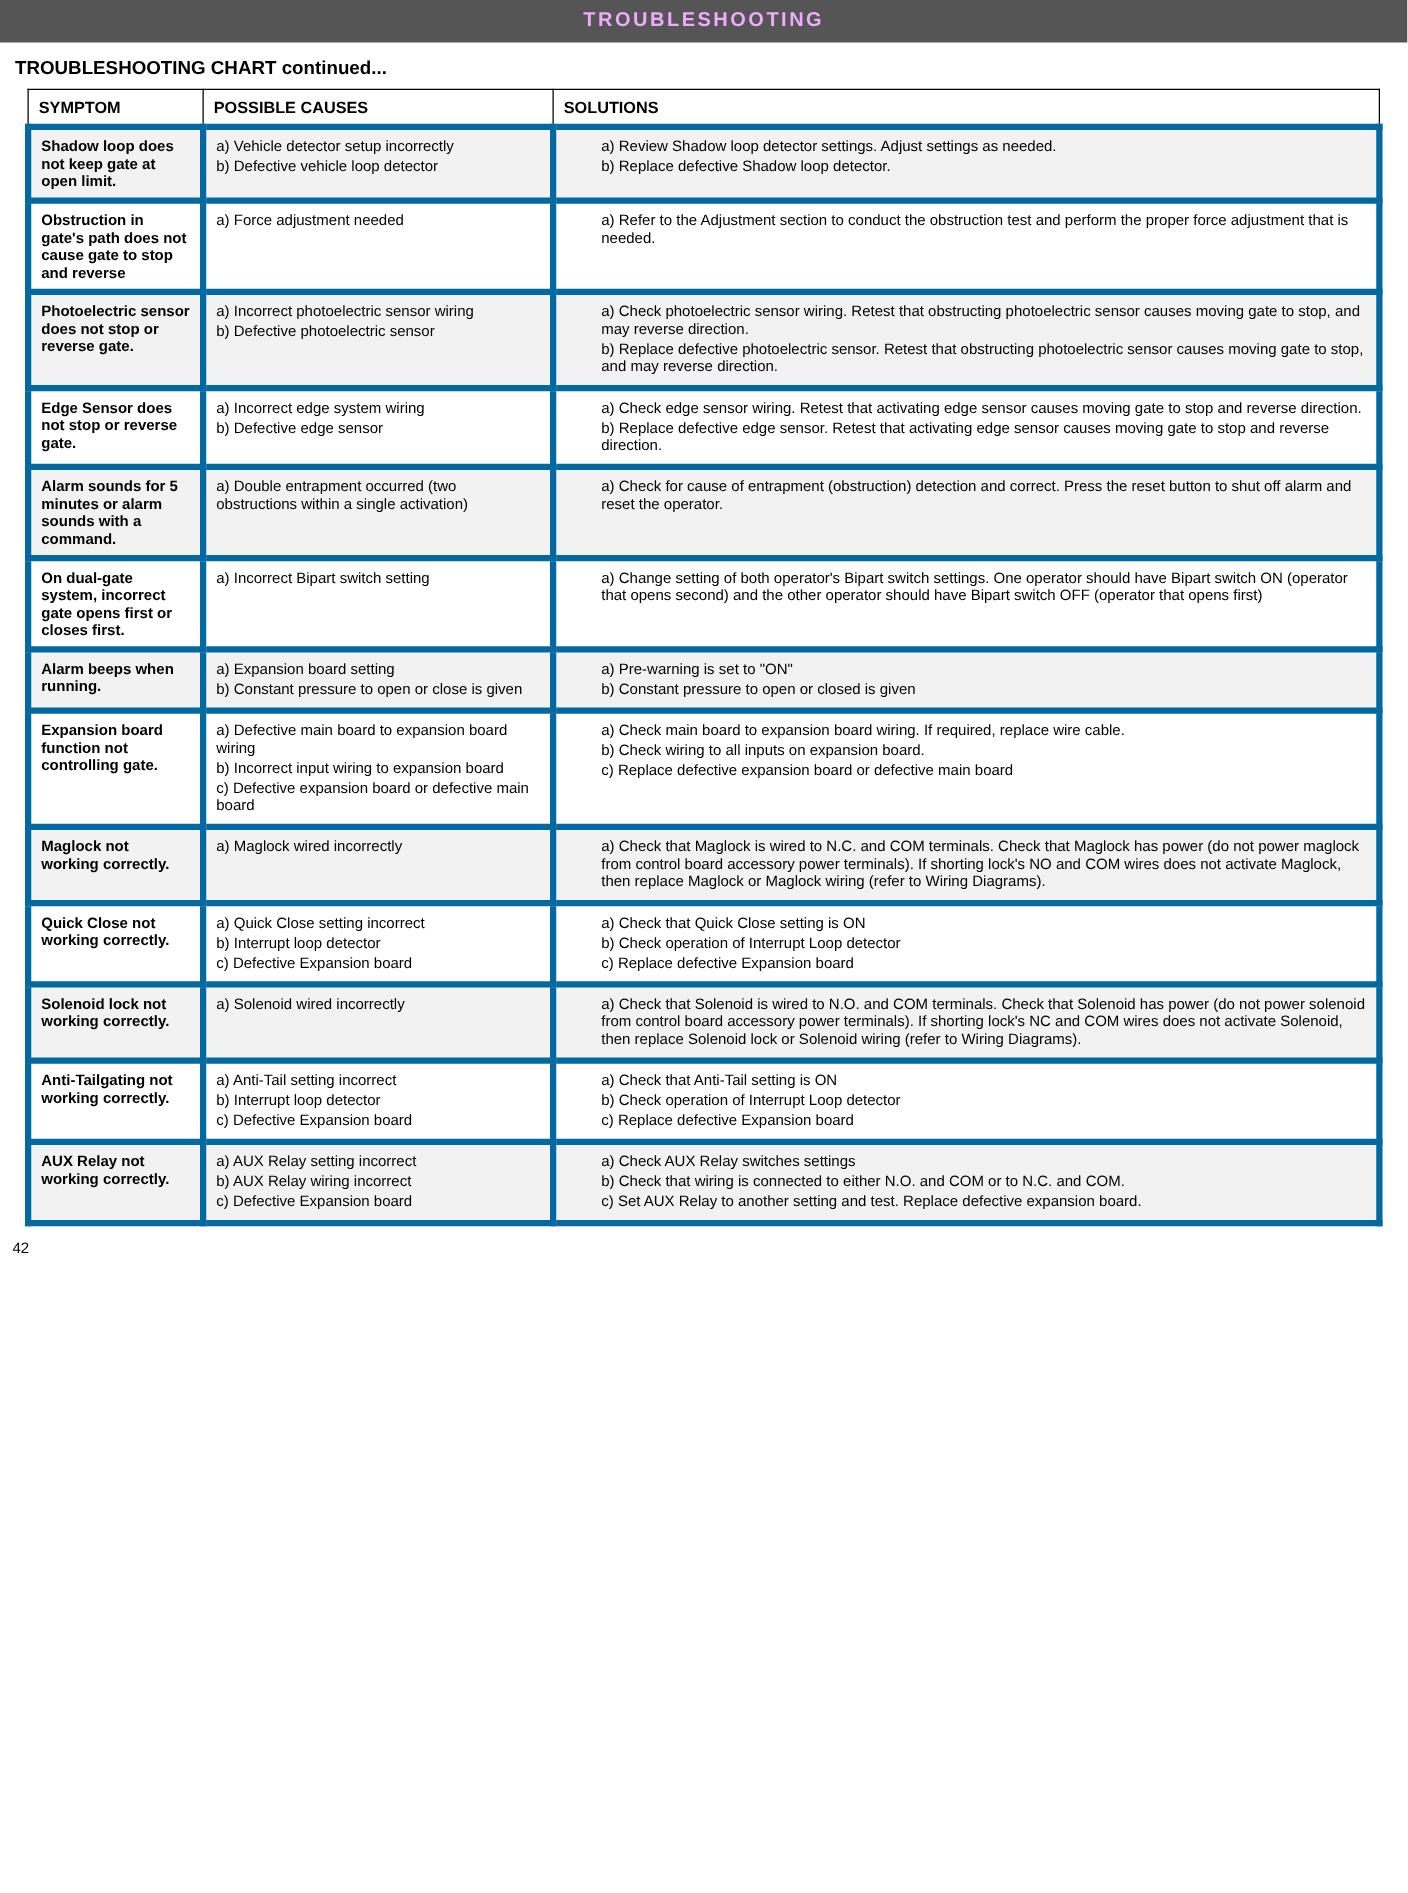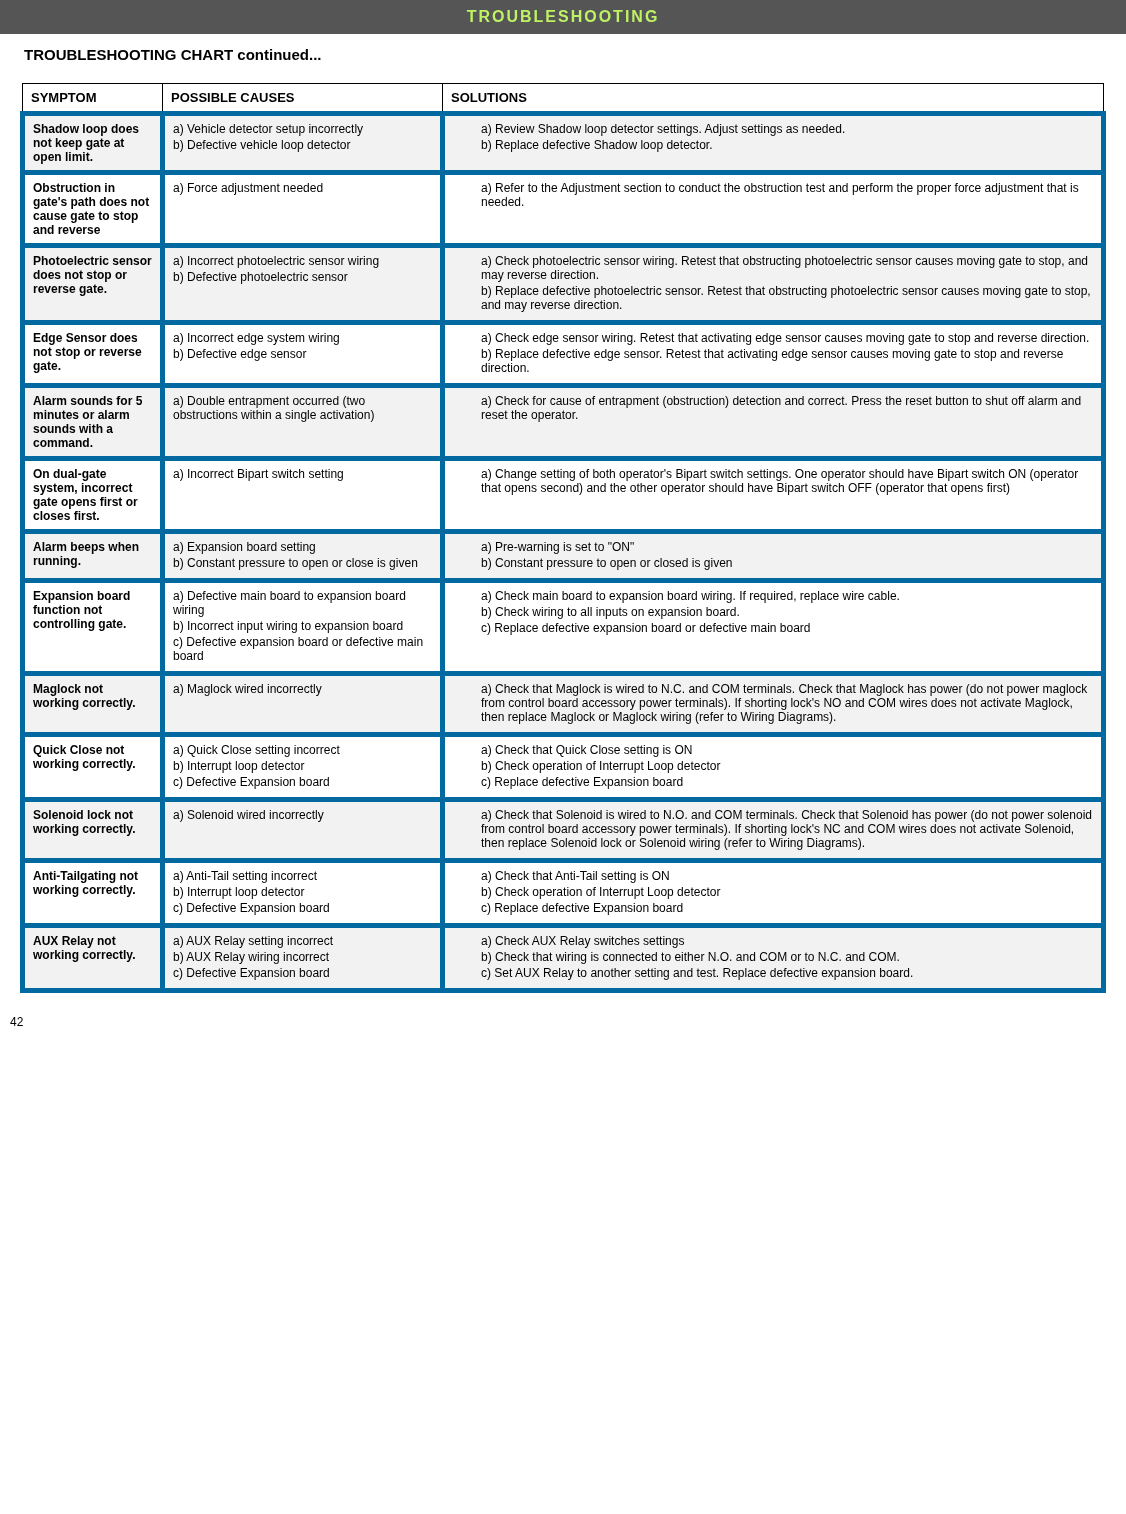--- a/index.html
+++ b/index.html
@@ -6,35 +6,35 @@
     body {
       font-family: Arial, sans-serif;
       font-size: 12px;
       background: #fff;
       width: 1126px;
       min-height: 1514px;
       color: #000;
     }
     .page-header {
       background: #555;
-      color: #bef264;
+      color: #f0abfc;
       text-align: center;
       padding: 8px 0;
       font-weight: bold;
       font-size: 16px;
       letter-spacing: 2px;
     }
     .section-title {
       font-weight: bold;
       font-size: 15px;
-      padding: 12px 20px 8px 24px;
+      padding: 12px 20px 8px 12px;
     }
     table {
       width: calc(100% - 40px);
-      margin: 12px 20px;
+      margin: 0 20px;
       border-collapse: collapse;
       font-size: 12px;
     }
     th {
       background: #fff;
       border: 1px solid #000;
       padding: 6px 8px;
       text-align: left;
       font-weight: bold;
       font-size: 13px;

